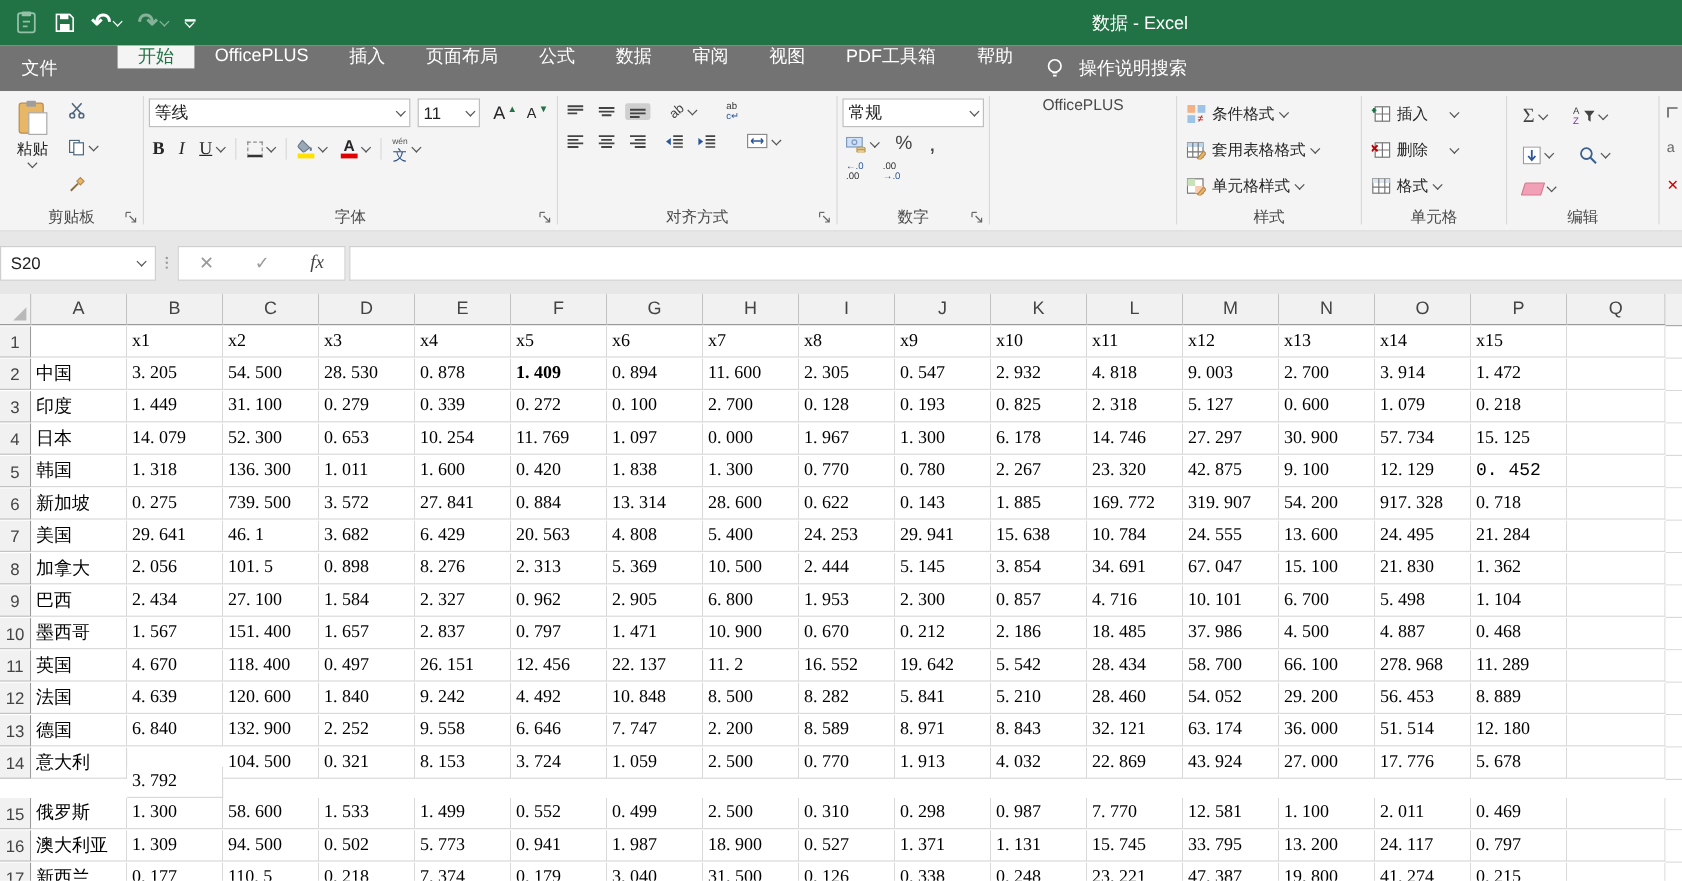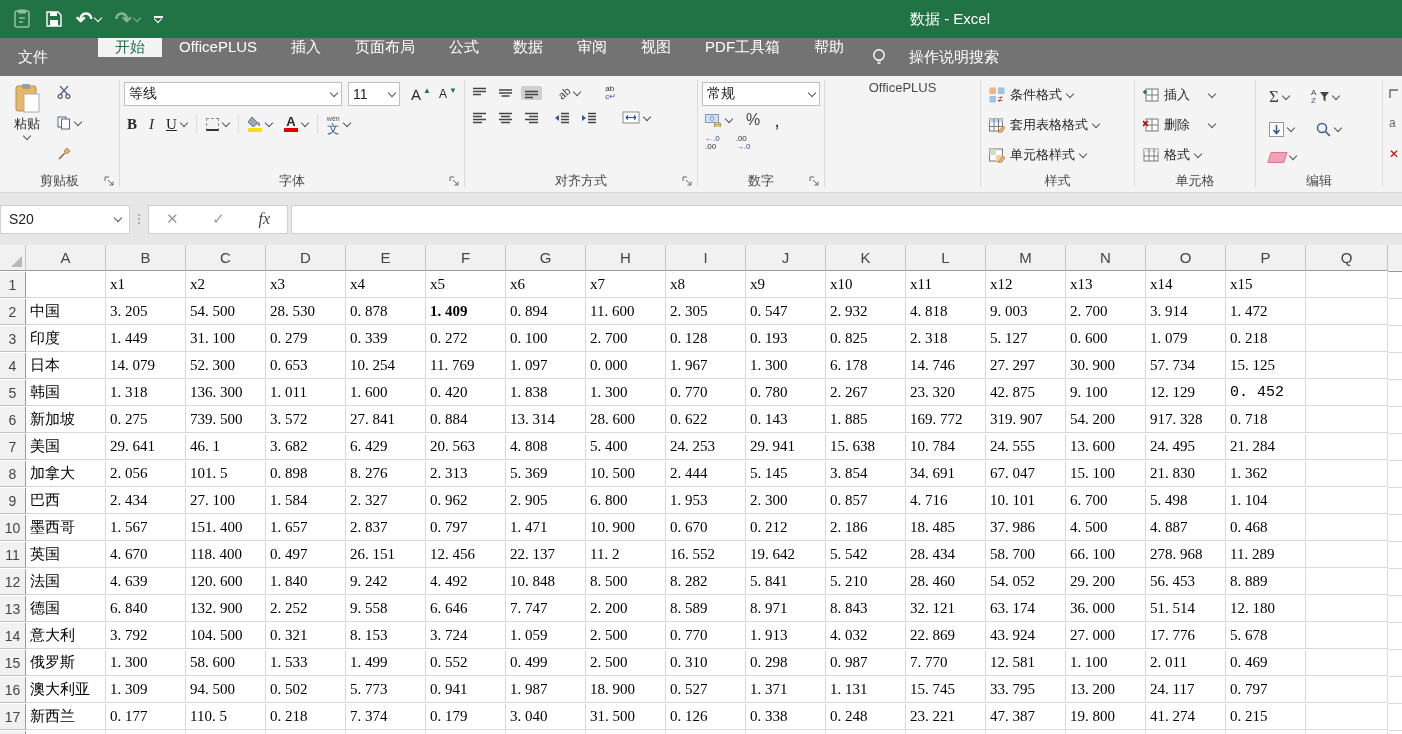--- a/index.html
+++ b/index.html
@@ -12,21 +12,21 @@
   .dim{opacity:.45;}
   .title{position:absolute;left:830px;width:240px;text-align:center;color:#fff;font-size:15px;}
   .qchev{width:5px;height:5px;border-right:1px solid #fff;border-bottom:1px solid #fff;transform:rotate(45deg);margin-top:-3px;}
   .qat-custom{display:flex;flex-direction:column;align-items:center;gap:1px;}
   .qat-custom .bar{width:9px;height:2px;background:#fff;}
   
   .tabbar{position:absolute;top:38px;left:0;right:0;height:38px;background:#737373;display:flex;align-items:stretch;}
   .tab{color:#fff;font-size:15px;padding:0 17px;display:flex;align-items:center;cursor:default;}
   .tab.file{margin-left:2px;padding:0 16px;}
   .tab.active{background:#f4f4f4;color:#217346;}
-  .tellme{display:flex;align-items:center;gap:22px;color:#fff;font-size:15px;padding:0 10px;}
+  .tellme{display:flex;align-items:center;gap:12px;color:#fff;font-size:15px;padding:0 10px;}
   
   .ribbon{position:absolute;top:76px;left:0;right:0;height:116px;background:#f4f4f4;border-bottom:1px solid #d5d5d5;display:flex;}
   .rg{display:flex;flex-direction:column;}
   .rgb{flex:1;display:flex;padding:4px 4px 0 4px;}
   .rgl{height:22px;display:flex;align-items:center;justify-content:center;position:relative;font-size:13px;color:#4a4a4a;}
   .rdiv{width:1px;background:#d9d9d9;margin:4px 0 5px 0;}
   .launcher{position:absolute;right:3px;bottom:4px;width:12px;height:12px;}
   .chev{width:5px;height:5px;border-right:1px solid #555;border-bottom:1px solid #555;transform:rotate(45deg);display:inline-block;flex:0 0 auto;margin-top:-2px;}
   .bigbtn{width:46px;display:flex;flex-direction:column;align-items:center;justify-content:flex-start;gap:2px;font-size:13px;color:#262626;padding-top:3px;}
   .minicol{display:flex;flex-direction:column;justify-content:space-between;padding:4px 2px 8px 4px;}
@@ -812,21 +812,21 @@
       <div class="c" style="width: 80px;">63. 174</div>
       <div class="c" style="width: 80px;">36. 000</div>
       <div class="c" style="width: 80px;">51. 514</div>
       <div class="c" style="width: 80px;">12. 180</div>
       <div class="c" style="width: 82px;"></div>
       <div class="sliver-c" style="width: 14px;"></div>
     </div>
     <div class="grow">
       <div class="rh">14</div>
       <div class="c" style="width: 80px;">意大利</div>
-      <div class="c" style="width: 80px;">3. 792</div>
+      <div class="c" style="width: 80px; margin-top: 16px;">3. 792</div>
       <div class="c" style="width: 80px;">104. 500</div>
       <div class="c" style="width: 80px;">0. 321</div>
       <div class="c" style="width: 80px;">8. 153</div>
       <div class="c" style="width: 80px;">3. 724</div>
       <div class="c" style="width: 80px;">1. 059</div>
       <div class="c" style="width: 80px;">2. 500</div>
       <div class="c" style="width: 80px;">0. 770</div>
       <div class="c" style="width: 80px;">1. 913</div>
       <div class="c" style="width: 80px;">4. 032</div>
       <div class="c" style="width: 80px;">22. 869</div>

